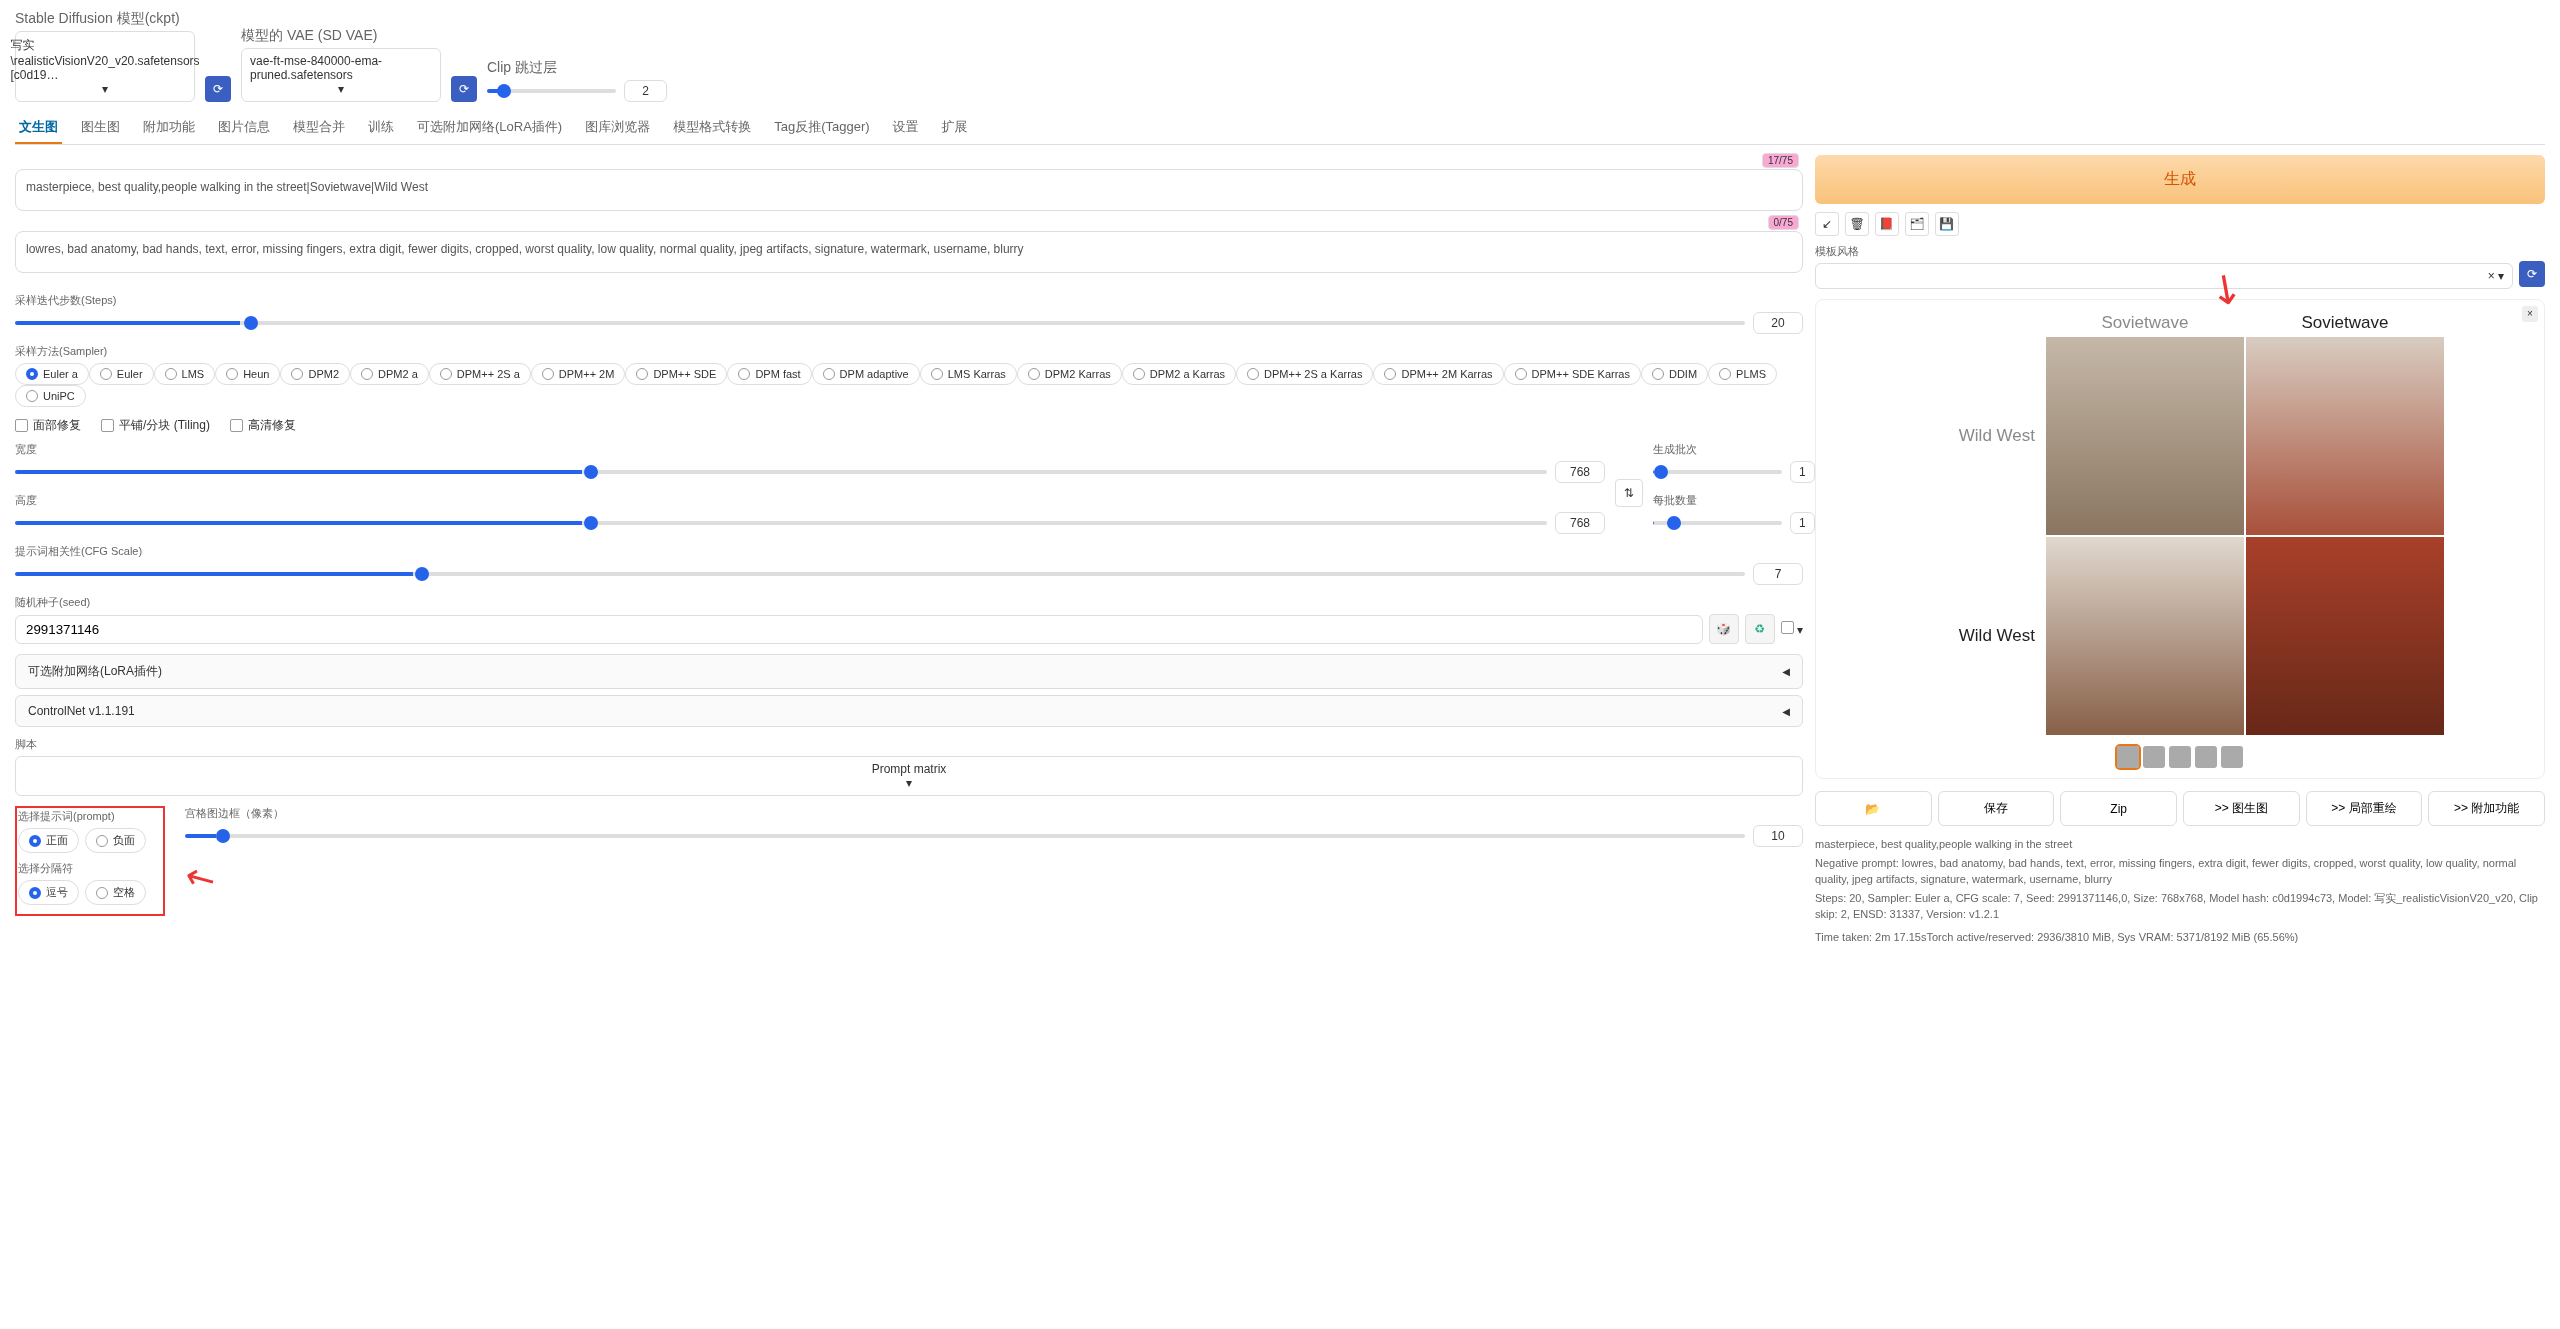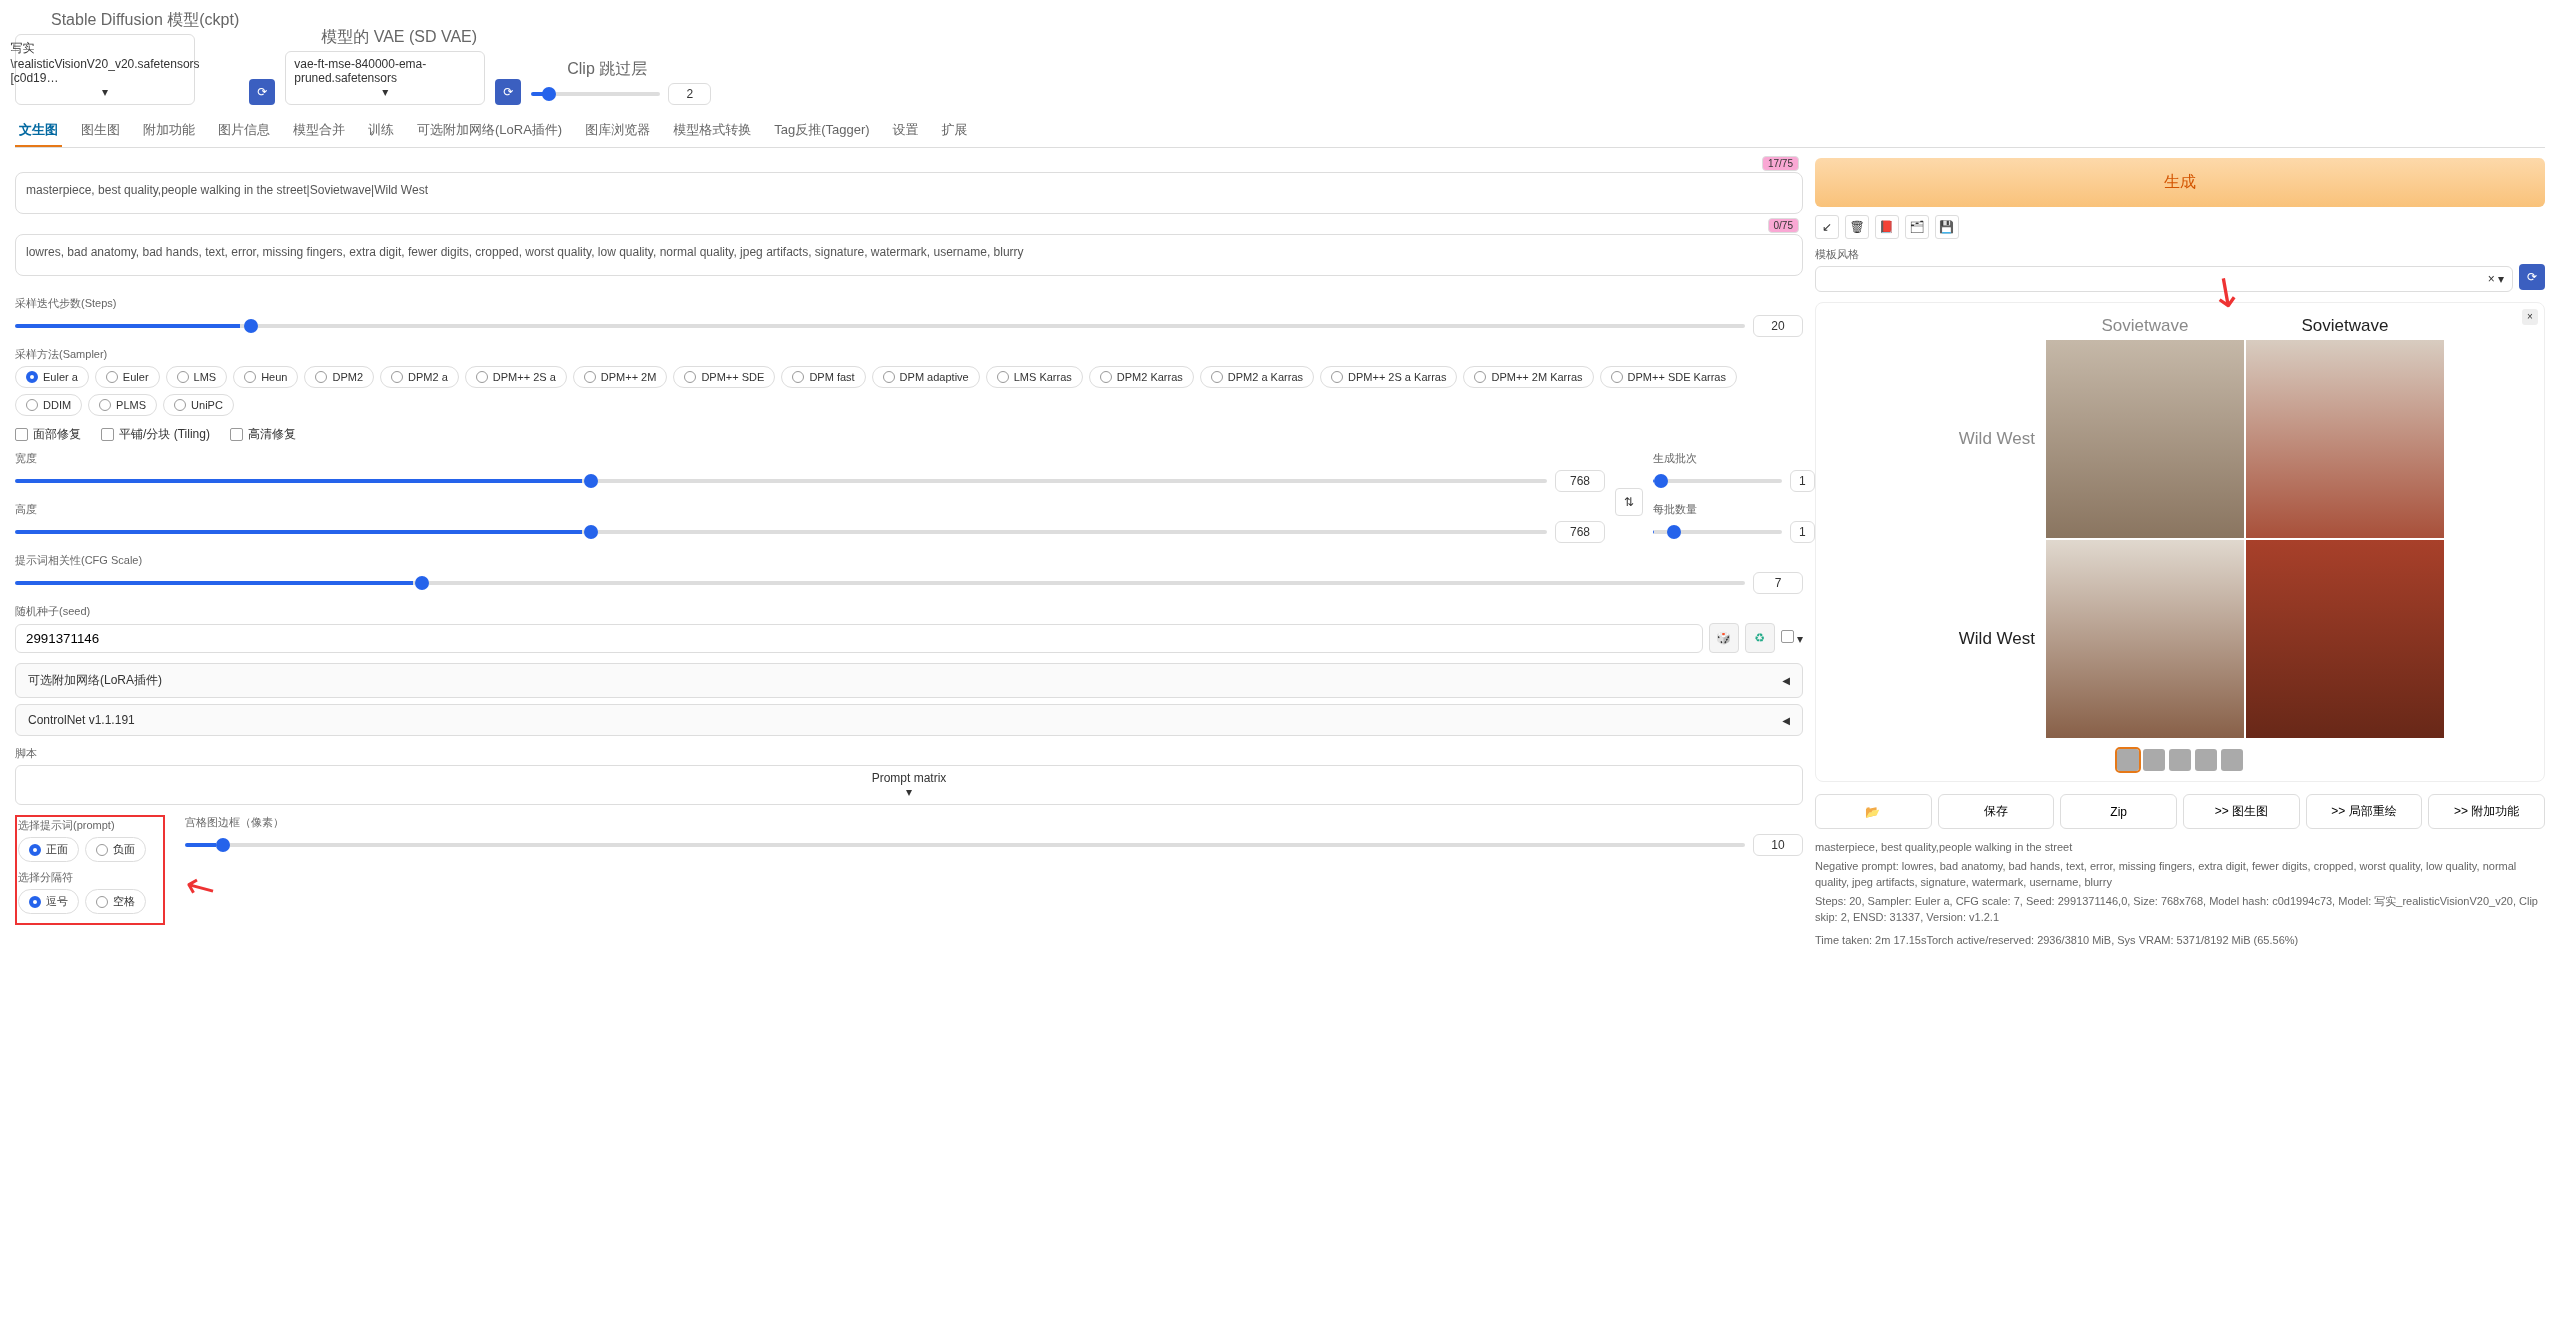--- a/index.html
+++ b/index.html
@@ -1,19 +1,19 @@
 <!DOCTYPE html>
 <html><head>
 <meta charset="utf-8">
 <style>
 * { box-sizing: border-box; margin: 0; padding: 0; }
 body { font-family: -apple-system, "Segoe UI", sans-serif; font-size: 12px; color: #333; background: #fff; padding: 10px 15px; }
 .top-row { display: flex; gap: 10px; align-items: flex-end; margin-bottom: 10px; }
 .field-group { display: flex; flex-direction: column; gap: 3px; }
-.field-label { font-size: 16px; color: #666; margin-left: 36px; }
+.field-label { font-size: 14px; color: #666; }
 .dropdown { display: flex; align-items: center; border: 1px solid #ddd; border-radius: 6px; padding: 5px 8px; font-size: 12px; min-width: 180px; justify-content: space-between; flex-direction: column; }
 .icon-btn { width: 26px; height: 26px; background: #3b5fc0; border-radius: 4px; display: flex; align-items: center; justify-content: center; color: #fff; cursor: pointer; }
 .slider-row { display: flex; align-items: center; gap: 8px; width: 100%; }
 .slider { -webkit-appearance: none; height: 4px; background: #ddd; border-radius: 2px; flex: 1; }
 .slider::-webkit-slider-thumb { -webkit-appearance: none; width: 14px; height: 14px; background: #2563eb; border-radius: 50%; }
 .num-box { border: 1px solid #ddd; border-radius: 6px; padding: 3px 8px; width: 50px; text-align: center; font-size: 12px; }
 
 .tabs { display: flex; gap: 15px; border-bottom: 1px solid #ddd; margin-bottom: 10px; }
 .tab { padding: 6px 4px; cursor: pointer; color: #666; font-size: 13px; }
 .tab.active { color: #0369a1; border-bottom: 2px solid #e67817; font-weight: 700; }
@@ -21,21 +21,21 @@
 .main { display: flex; gap: 12px; }
 .left-col { flex: 1; min-width: 0; }
 .right-col { width: 730px; flex-shrink: 0; }
 
 .prompt-box { border: 1px solid #ddd; border-radius: 8px; padding: 10px; font-size: 12px; margin-bottom: 20px; position: relative; color: #555; min-height: 42px; }
 .token-count { position: absolute; top: -16px; right: 4px; font-size: 10px; background: #f9a8d4; border: 1px solid #ddd; padding: 1px 5px; border-radius: 4px; }
 
 .param-section { margin-bottom: 10px; }
 .param-label { font-size: 11px; color: #666; margin-bottom: 4px; }
 
-.radio-group { display: flex; flex-wrap: wrap; gap: 6px; margin-top: 4px; }
+.radio-group { display: flex; flex-wrap: wrap; margin-top: 4px; }
 .radio-pill { display: flex; align-items: center; gap: 5px; border: 1px solid #ddd; border-radius: 14px; padding: 4px 10px; font-size: 11px; cursor: pointer; }
 .radio-dot { width: 12px; height: 12px; border: 1px solid #999; border-radius: 50%; display: inline-block; }
 .radio-pill.selected .radio-dot { border: 4px solid #2563eb; width: 12px; height: 12px; }
 
 .check-row { display: flex; gap: 20px; margin: 8px 0; font-size: 12px; }
 .check-row label { display: flex; align-items: center; gap: 5px; }
 .chk { width: 13px; height: 13px; border: 1px solid #999; border-radius: 2px; display: inline-block; }
 
 .size-block { display: flex; gap: 10px; align-items: center; }
 .size-left { flex: 1; }

